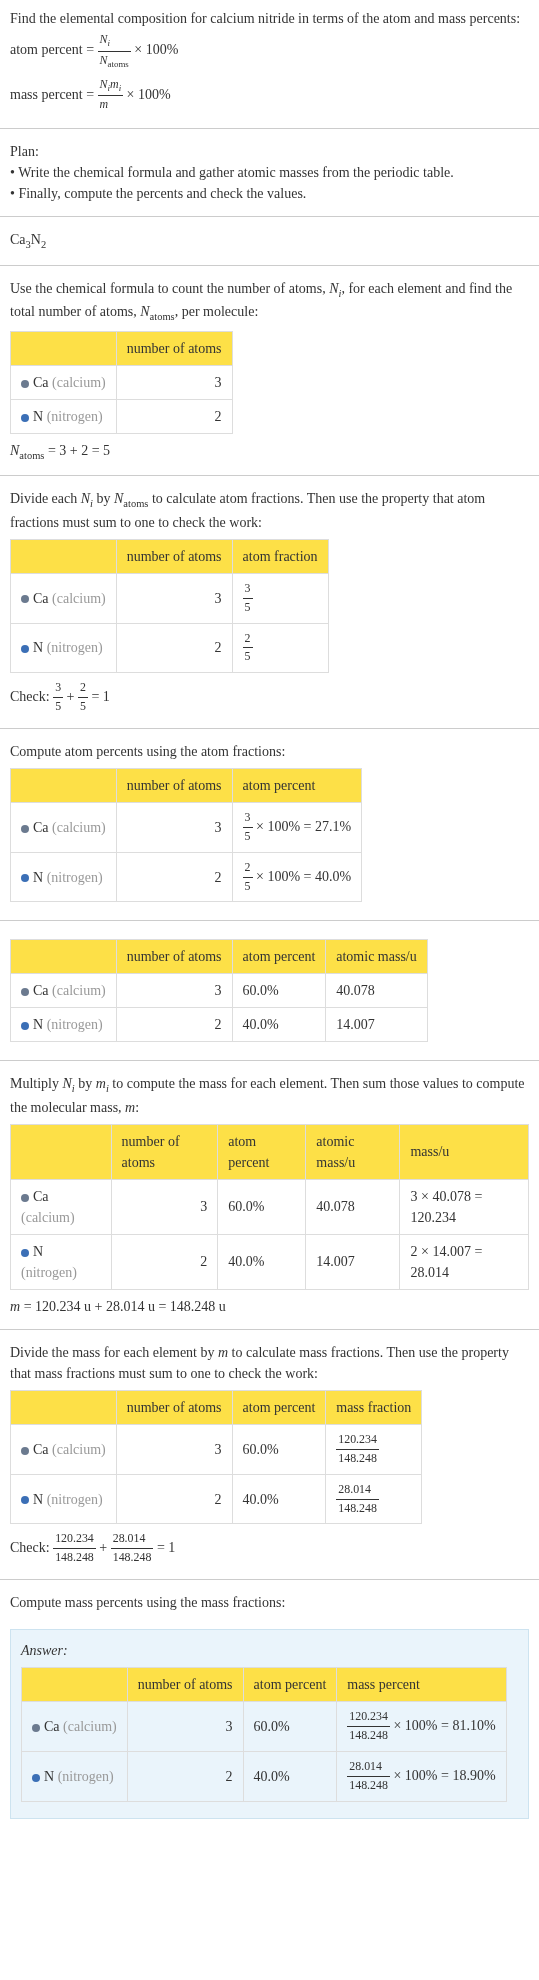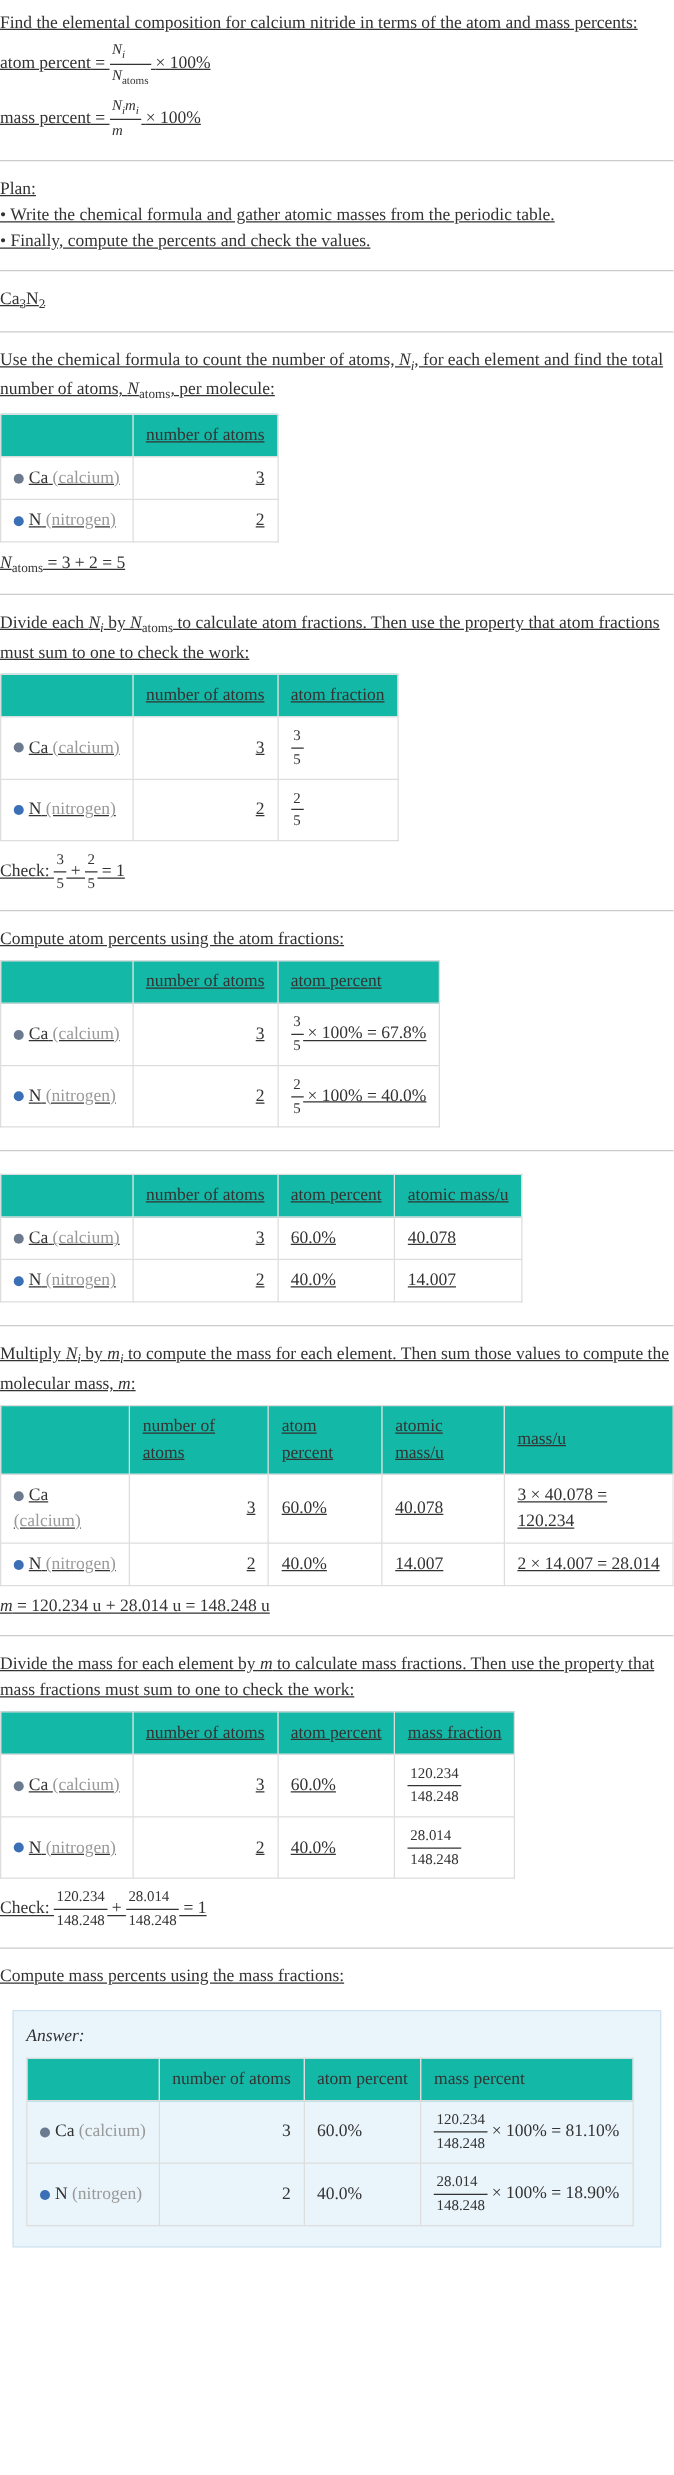--- a/index.html
+++ b/index.html
@@ -4,31 +4,31 @@
 <style>
 * { box-sizing: border-box; margin: 0; padding: 0; }
 body {
   font-family: Georgia, 'Times New Roman', serif;
   font-size: 14px;
   color: #333;
   background: #fff;
   width: 539px;
   line-height: 1.5;
 }
-.section { padding: 8px 0; text-decoration: underline; }
+.section { padding: 8px 10px; }
 hr { border: none; border-top: 1px solid #ccc; margin: 4px 0; }
 .formula { padding: 2px 0; }
 .sub { vertical-align: sub; font-size: 0.75em; }
 .frac { display: inline-block; text-align: left; vertical-align: middle; font-size: 0.85em; }
 .frac .num { display: block; border-bottom: 1px solid #333; padding: 0 2px; }
 .frac .den { display: block; padding: 0 2px; }
 .italic { font-style: italic; }
 table { border-collapse: collapse; margin: 6px 0; }
 th, td { border: 1px solid #ddd; padding: 6px 10px; text-align: left; font-weight: normal; }
-th { background: #14b8a6; }
+th { background: #fde047; }
 td.num { text-align: right; }
 .dot { display: inline-block; width: 8px; height: 8px; border-radius: 50%; margin-right: 4px; vertical-align: middle; }
 .dot-ca { background: #6b7a8f; }
 .dot-n { background: #3b6fb6; }
 .el-label { color: #999; }
 .answer-box { background: #eaf4fb; border: 1px solid #cde3f0; padding: 10px; margin: 8px 10px; }
 .answer-title { color: #333; margin-bottom: 6px; font-style: italic; }
 </style>
 </head>
 <body>
@@ -128,21 +128,21 @@
   <table>
     <tbody>
         <tr>
           <th></th>
           <th>number of atoms</th>
           <th>atom percent</th>
         </tr>
     <tr>
       <td><span class="dot dot-ca"></span><span>Ca</span> <span class="el-label">(calcium)</span></td>
       <td class="num">3</td>
-      <td><span class="frac"><span class="num">3</span><span class="den">5</span></span><span> × 100% = 67.8%</span></td>
+      <td><span class="frac"><span class="num">3</span><span class="den">5</span></span><span> × 100% = 27.1%</span></td>
     </tr>
     <tr>
       <td><span class="dot dot-n"></span><span>N</span> <span class="el-label">(nitrogen)</span></td>
       <td class="num">2</td>
       <td><span class="frac"><span class="num">2</span><span class="den">5</span></span><span> × 100% = 40.0%</span></td>
     </tr>
   </tbody>
     </table>
 </div>
 <hr>

